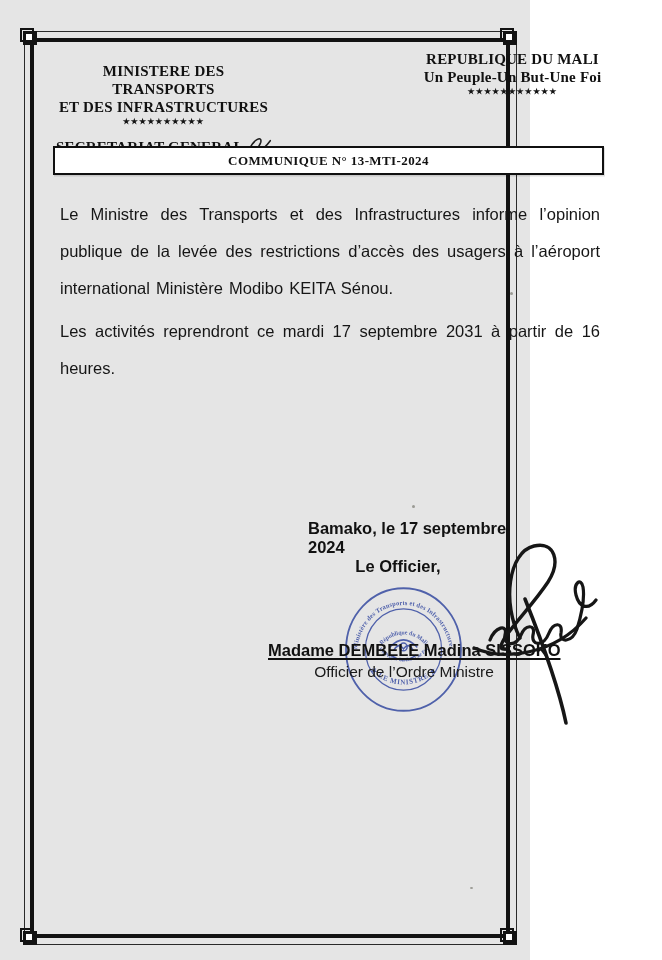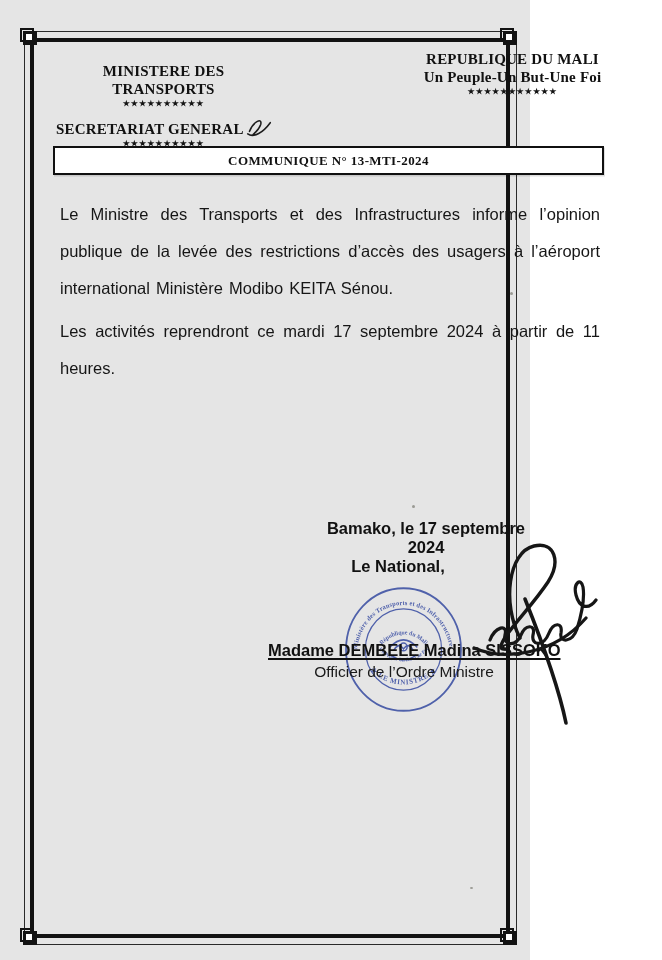--- a/index.html
+++ b/index.html
@@ -56,21 +56,21 @@
   .body-text {
     position:absolute; left:60px; top:196px; width:540px;
     font-family:"Liberation Sans", sans-serif;
     font-size:16.5px; line-height:37px; text-align:justify;
     color:#161616; word-spacing:1.5px;
   }
   .body-text p + p { margin-top:6px; }
 
   
   .date-line {
-    position:absolute; left:308px; top:519px; width:236px; text-align:center;
+    position:absolute; left:308px; top:519px; width:236px; text-align:left;
     font-family:"Liberation Sans", sans-serif; font-weight:bold; font-size:16.5px;
   }
   .minister-line {
     position:absolute; left:318px; top:557px; width:160px; text-align:center;
     font-family:"Liberation Sans", sans-serif; font-weight:bold; font-size:16.5px;
   }
   .signature { position:absolute; left:462px; top:542px; z-index:3; }
   .stamp { position:absolute; left:343px; top:585px; z-index:1; opacity:.88; }
   .signer-name {
     position:absolute; left:268px; top:641px; width:272px; text-align:center; z-index:2;
@@ -96,20 +96,21 @@
 
   <div class="frame-outer"></div>
   <div class="frame-inner"></div>
   <div class="corner c-tl"></div>
   <div class="corner c-tr"></div>
   <div class="corner c-bl"></div>
   <div class="corner c-br"></div>
 
   <div class="hdr-left">
     <div>MINISTERE DES TRANSPORTS</div>
+    <div>ET DES INFRASTRUCTURES</div>
     <div class="stars">★★★★★★★★★★</div>
     <div class="sec-line">
       <span>SECRETARIAT GENERAL</span><svg class="paraph" width="26" height="22" viewBox="0 0 30 24" fill="none">
         <path d="M4 17 C9 5, 19 1, 17 9 C15 15, 10 19, 8 21 M2 20 C9 25, 20 18, 28 7" stroke="#1c1c1c" stroke-width="1.8" stroke-linecap="round"></path>
       </svg>
     </div>
     <div class="stars">★★★★★★★★★★</div>
   </div>
 
   <div class="hdr-right">
@@ -117,25 +118,25 @@
     <div>Un Peuple-Un But-Une Foi</div>
     <div class="stars">★★★★★★★★★★★</div>
   </div>
 
   <div class="title-box">
     <span>COMMUNIQUE N° 13-MTI-2024</span>
   </div>
 
   <main class="body-text">
     <p>Le Ministre des Transports et des Infrastructures informe l’opinion publique de la levée des restrictions d’accès des usagers à l’aéroport international Ministère Modibo KEITA Sénou.</p>
-    <p>Les activités reprendront ce mardi 17 septembre 2024 à partir de 11 heures.</p>
+    <p>Les activités reprendront ce mardi 17 septembre 2031 à partir de 16 heures.</p>
   </main>
 
   <div class="date-line">Bamako, le 17 septembre 2024</div>
-  <div class="minister-line">Le National,</div>
+  <div class="minister-line">Le Officier,</div>
 
   <svg class="signature" width="162" height="186" viewBox="0 0 162 186" fill="none">
     <path d="M58 96 C40 62, 46 10, 72 4 C93 -1, 99 20, 86 40 C72 61, 55 78, 44 94 C38 103, 37 108, 43 107" stroke="#161616" stroke-width="3.4" stroke-linecap="round"></path>
     <path d="M28 98 C33 85, 46 81, 43 93 C41 103, 53 106, 59 93 C63 83, 74 81, 71 93 C69 103, 81 106, 87 91 C91 81, 101 79, 99 91 C97 101, 110 101, 115 87 C119 74, 123 57, 121 45 C119 35, 111 41, 114 53 C117 65, 126 69, 134 58" stroke="#161616" stroke-width="3.2" stroke-linecap="round"></path>
     <path d="M12 106 C42 119, 92 113, 124 76" stroke="#161616" stroke-width="3.2" stroke-linecap="round"></path>
     <path d="M63 57 C79 97, 96 142, 104 181" stroke="#161616" stroke-width="3.6" stroke-linecap="round"></path>
   </svg>
 
   <div class="stamp">
     <svg width="121" height="129" viewBox="0 0 200 200" preserveAspectRatio="none">

